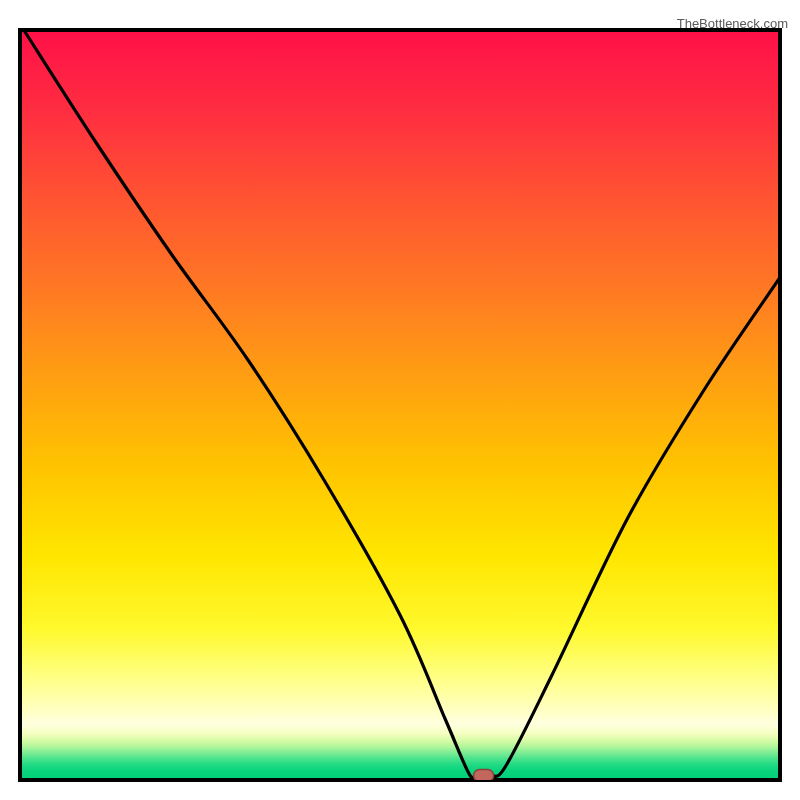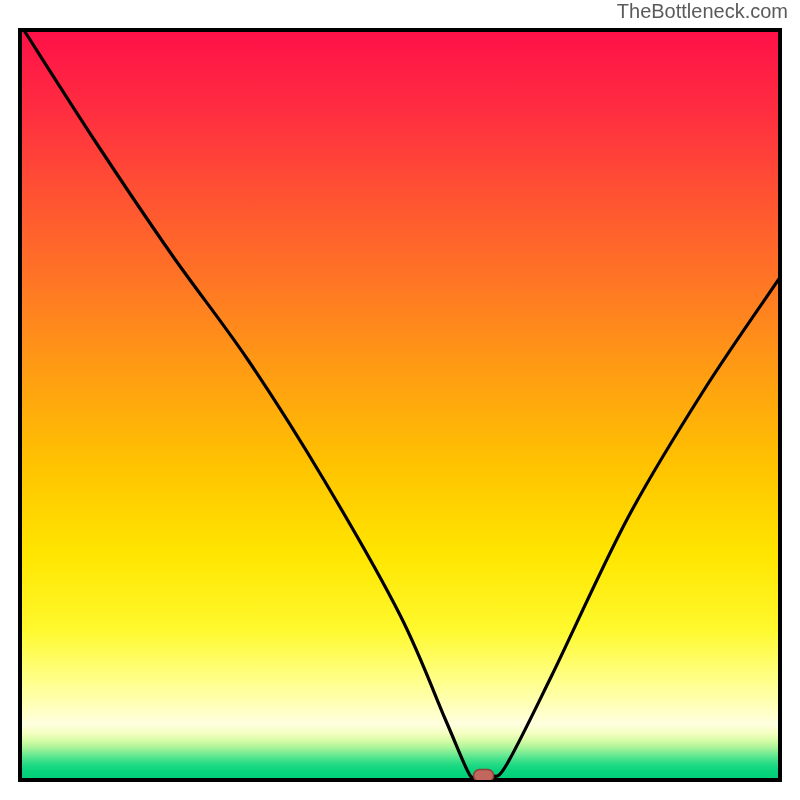--- a/index.html
+++ b/index.html
@@ -10,23 +10,23 @@
     background: #ffffff;
     font-family: Arial, Helvetica, sans-serif;
   }
   .container {
     position: relative;
     width: 800px;
     height: 800px;
   }
   .watermark {
     position: absolute;
-    top: 0;
+    top: 16px;
     right: 12px;
-    font-size: 20px;
+    font-size: 13px;
     font-weight: 500;
     color: #5a5a5a;
     letter-spacing: 0;
     z-index: 20;
     margin-left: 13px;
   }
   svg.plot {
     position: absolute;
     left: 0;
     top: 0;

